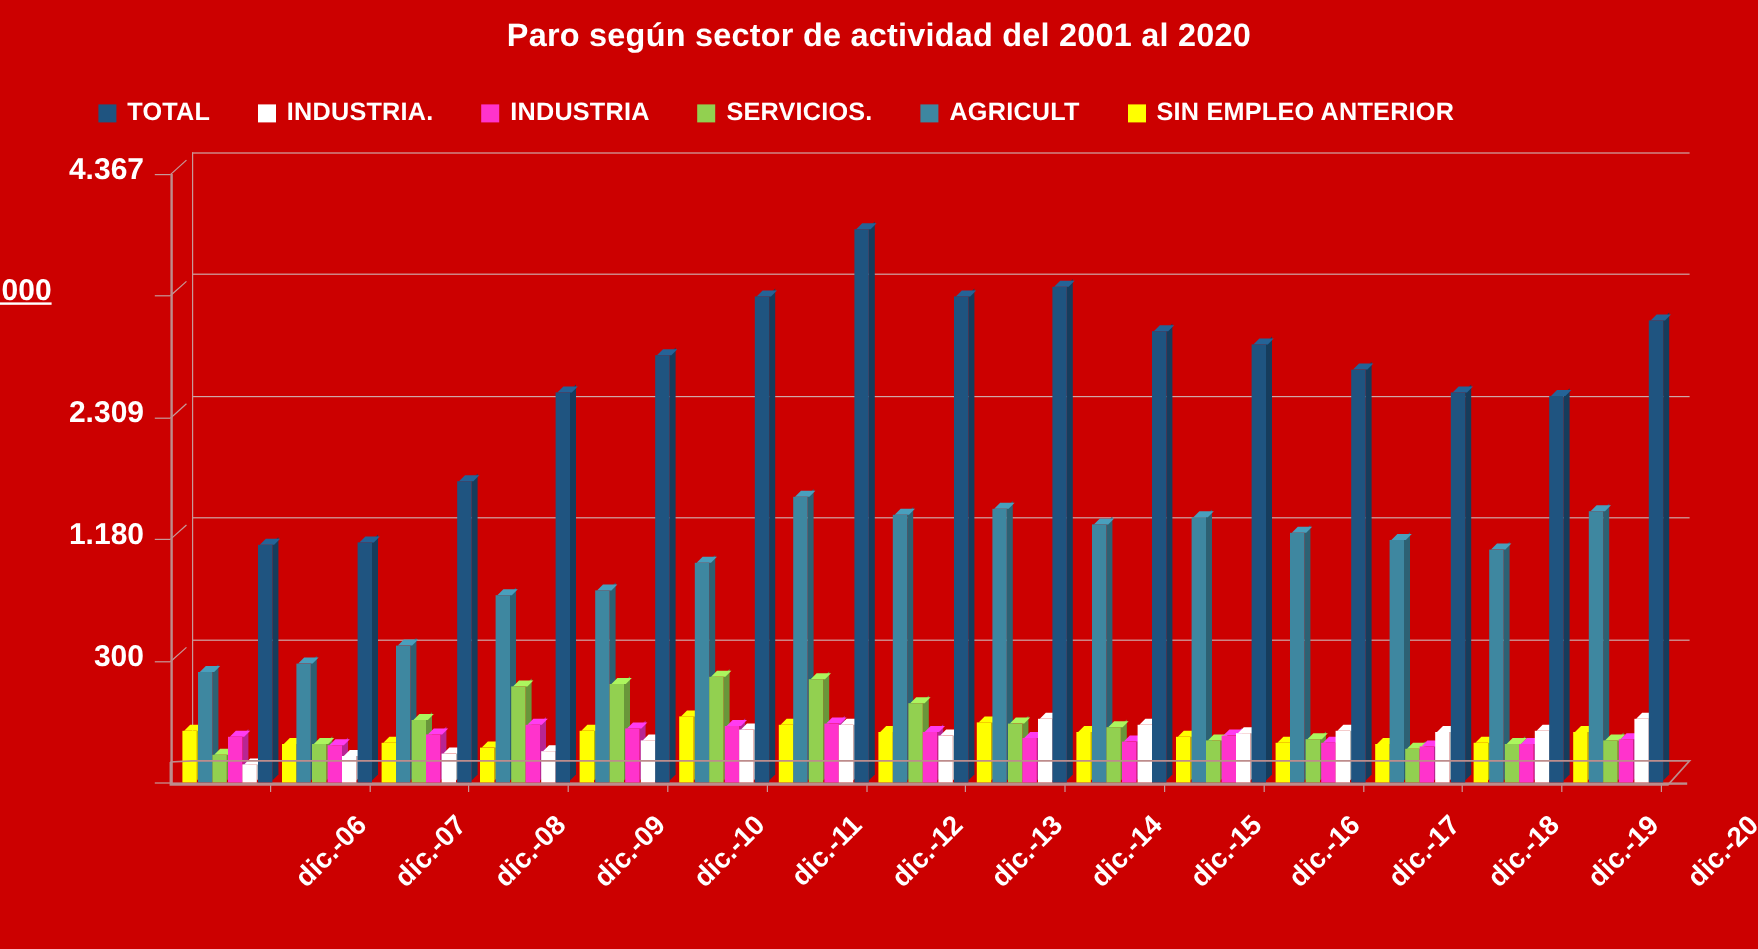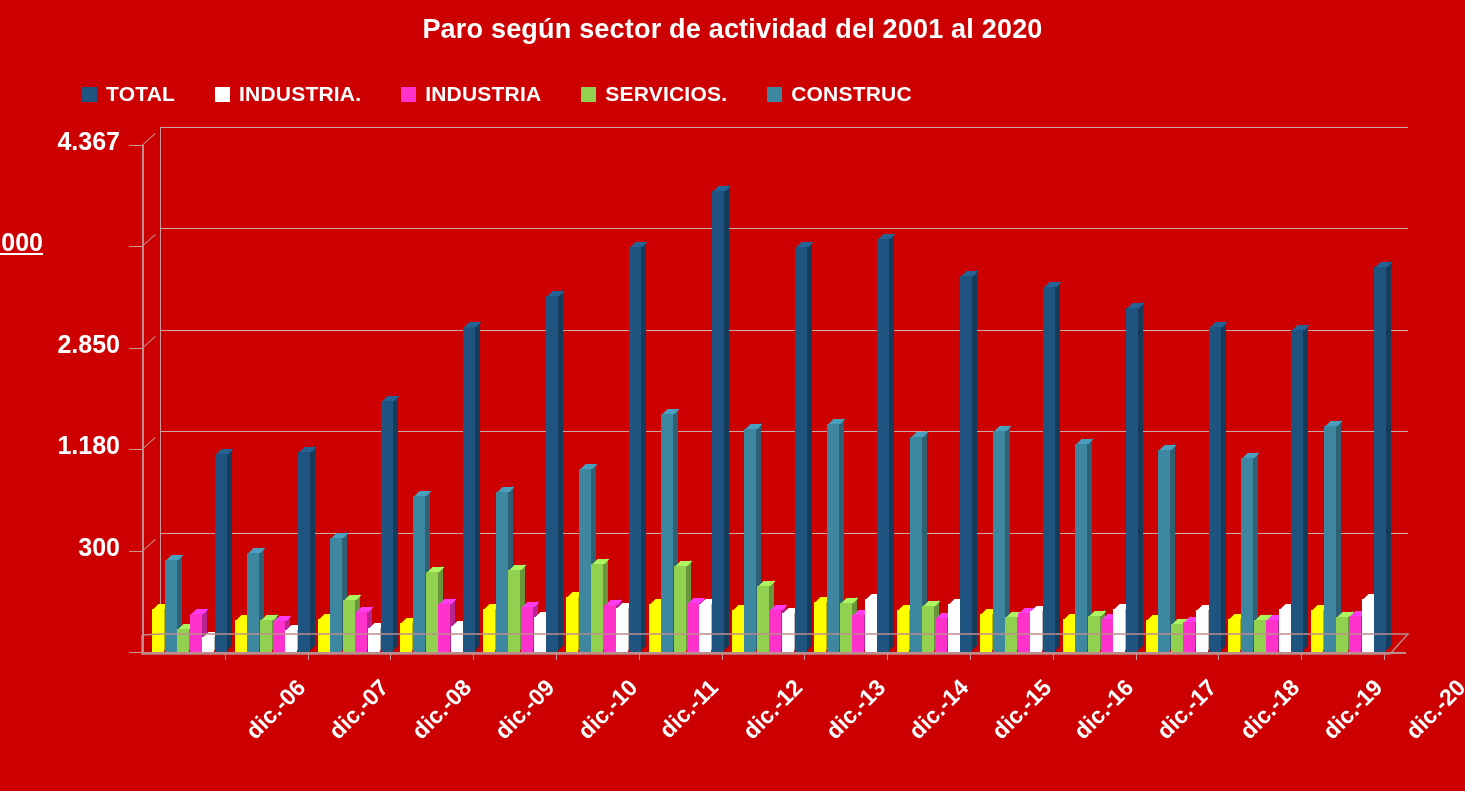--- a/index.html
+++ b/index.html
@@ -153,38 +153,42 @@
     <div class="legend-item">
       <span class="legend-swatch" style="background: rgb(255, 51, 204);"></span>
       <span class="legend-label">INDUSTRIA</span>
     </div>
     <div class="legend-item">
       <span class="legend-swatch" style="background: rgb(146, 208, 80);"></span>
       <span class="legend-label">SERVICIOS.</span>
     </div>
     <div class="legend-item">
       <span class="legend-swatch" style="background: rgb(62, 135, 160);"></span>
-      <span class="legend-label">CONSTRUC</span>
+      <span class="legend-label">AGRICULT</span>
+    </div>
+    <div class="legend-item">
+      <span class="legend-swatch" style="background: rgb(255, 255, 0);"></span>
+      <span class="legend-label">SIN EMPLEO ANTERIOR</span>
     </div>
   </div>
 
 <div id="plot">
     <div class="tick" style="left: 129px; top: 652px;"></div>
     <div class="gridline" style="left: 160px; top: 532.6px; width: 1248px;"></div>
     <div class="grid-diag" style="left: 142px; top: 550.6px;"></div>
     <div class="tick" style="left: 129px; top: 550.6px;"></div>
     <div class="ylabel" style="right: 1345px; top: 532.6px;">300</div>
     <div class="gridline" style="left: 160px; top: 431.2px; width: 1248px;"></div>
     <div class="grid-diag" style="left: 142px; top: 449.2px;"></div>
     <div class="tick" style="left: 129px; top: 449.2px;"></div>
     <div class="ylabel" style="right: 1345px; top: 431.2px;">1.180</div>
     <div class="gridline" style="left: 160px; top: 329.8px; width: 1248px;"></div>
     <div class="grid-diag" style="left: 142px; top: 347.8px;"></div>
     <div class="tick" style="left: 129px; top: 347.8px;"></div>
-    <div class="ylabel" style="right: 1345px; top: 329.8px;">2.850</div>
+    <div class="ylabel" style="right: 1345px; top: 329.8px;">2.309</div>
     <div class="gridline" style="left: 160px; top: 228.4px; width: 1248px;"></div>
     <div class="grid-diag" style="left: 142px; top: 246.4px;"></div>
     <div class="tick" style="left: 129px; top: 246.4px;"></div>
     <div class="ylabel" style="right: 1422px; top: 228.4px; text-decoration: underline;">2.000</div>
     <div class="gridline" style="left: 160px; top: 127px; width: 1248px;"></div>
     <div class="grid-diag" style="left: 142px; top: 145px;"></div>
     <div class="tick" style="left: 129px; top: 145px;"></div>
     <div class="ylabel" style="right: 1345px; top: 127px;">4.367</div>
     <div id="axis-left" style="left: 142px; top: 145px; height: 509px;"></div>
     <div class="grid-riser" style="left: 160px; top: 127px; height: 507px;"></div>

